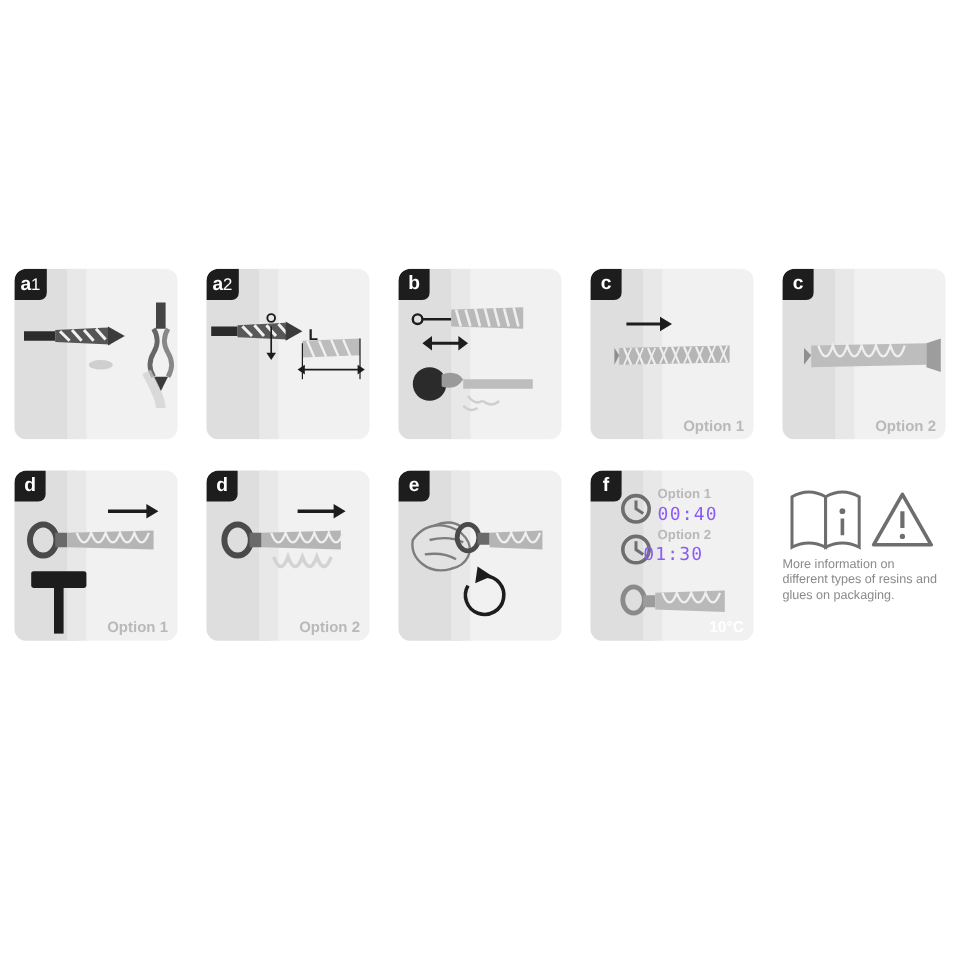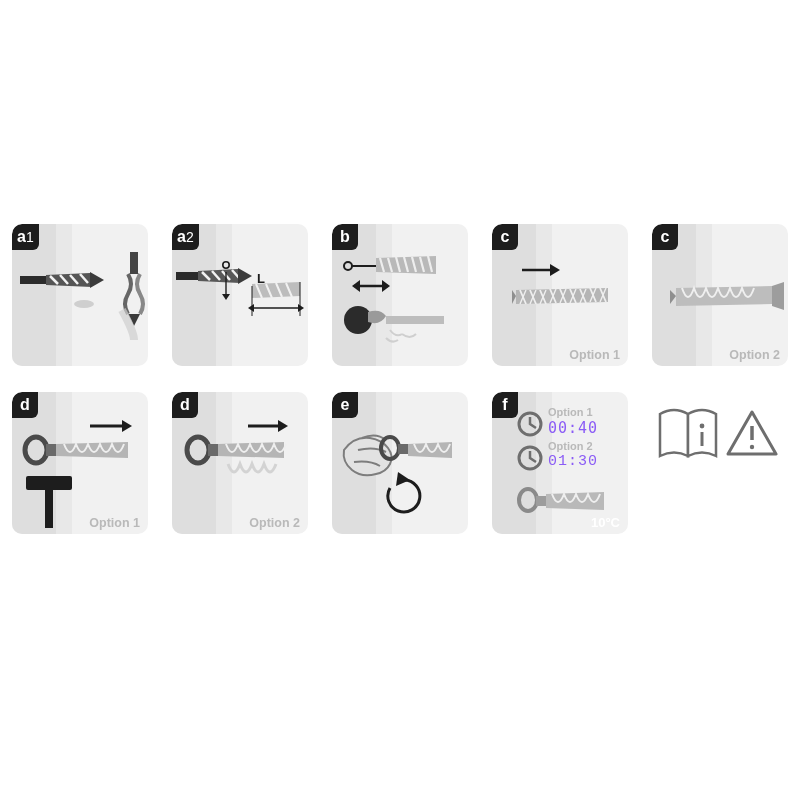--- a/index.html
+++ b/index.html
@@ -278,35 +278,36 @@
         <path d="M38 59 L38 66 L44 70" stroke="#6e6e6e" stroke-width="2.5" fill="none"></path>
         <ellipse cx="36" cy="108" rx="9" ry="11" fill="none" stroke="#8a8a8a" stroke-width="4"></ellipse>
         <path d="M44 104 L54 104 L54 114 L44 114 Z" fill="#9c9c9c"></path>
         <path d="M54 102 L112 100 L112 118 L54 116 Z" fill="#b9b9b9"></path>
         <path d="M60 102 q6 16 12 0 q6 16 12 0 q6 16 12 0 q6 16 12 0" stroke="#efefef" stroke-width="2" fill="none"></path>
         <path d="M86 120 L136 120 L136 142 L86 142 Z" fill="#8c8c8c" opacity="0"></path>
       </svg>
       <div class="f-panel-text" style="left:56px; top:14px;">Option 1</div>
       <div class="f-digits" style="left:56px; top:27px;">00:40</div>
       <div class="f-panel-text" style="left:56px; top:48px;">Option 2</div>
-      <div class="f-digits" style="left:56px; top:61px;font-family:Liberation Mono, monospace;">01:30</div>
+      <div class="f-digits" style="left:44px; top:61px;">01:30</div>
       <div class="f-temp">10°C</div>
       <div class="tag"><span>f</span></div>
     </div>
 
     <div style="position:absolute; left:640px; top:168px; width:140px; height:142px;">
       <svg width="140" height="70" viewBox="0 0 140 70" style="position:absolute;left:0;top:8px;">
         <g>
           <path d="M8 14 q14 -8 28 0 L36 56 q-14 -7 -28 0 Z" fill="#ffffff" stroke="#6e6e6e" stroke-width="2.5"></path>
           <path d="M36 14 q14 -8 28 0 L64 56 q-14 -7 -28 0 Z" fill="#ffffff" stroke="#6e6e6e" stroke-width="2.5"></path>
           <circle cx="50" cy="26" r="2.4" fill="#6e6e6e"></circle>
           <path d="M50 32 L50 46" stroke="#6e6e6e" stroke-width="3"></path>
         </g>
         <g>
           <path d="M100 12 L124 54 L76 54 Z" fill="#ffffff" stroke="#6e6e6e" stroke-width="3" stroke-linejoin="round"></path>
           <path d="M100 26 L100 40" stroke="#6e6e6e" stroke-width="3.5"></path>
           <circle cx="100" cy="47" r="2.2" fill="#6e6e6e"></circle>
         </g>
       </svg>
+      <div class="note">More information on different types of resins and glues on packaging.</div>
     </div>
 
   </div>
 </div>
 
 </body></html>

